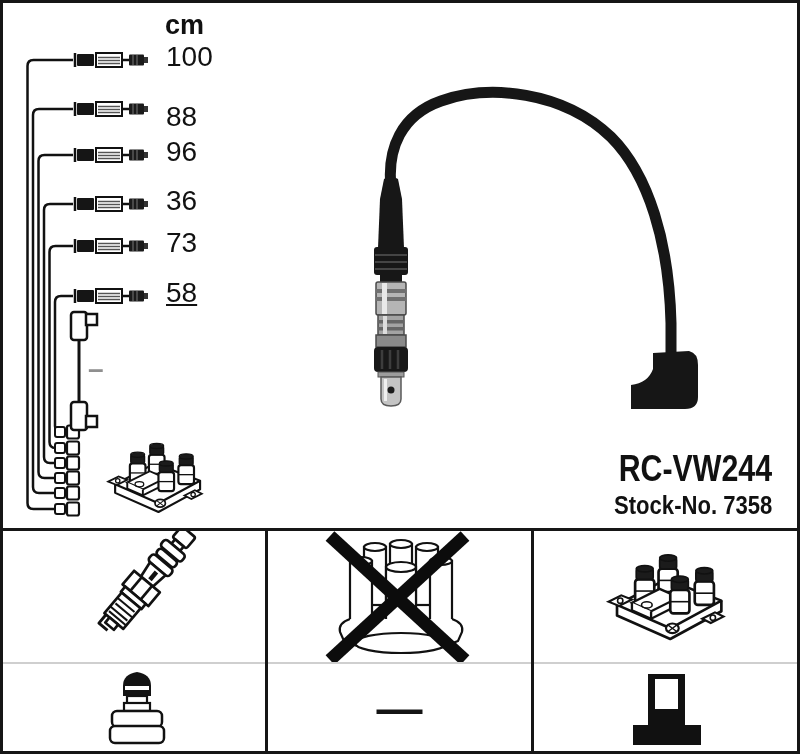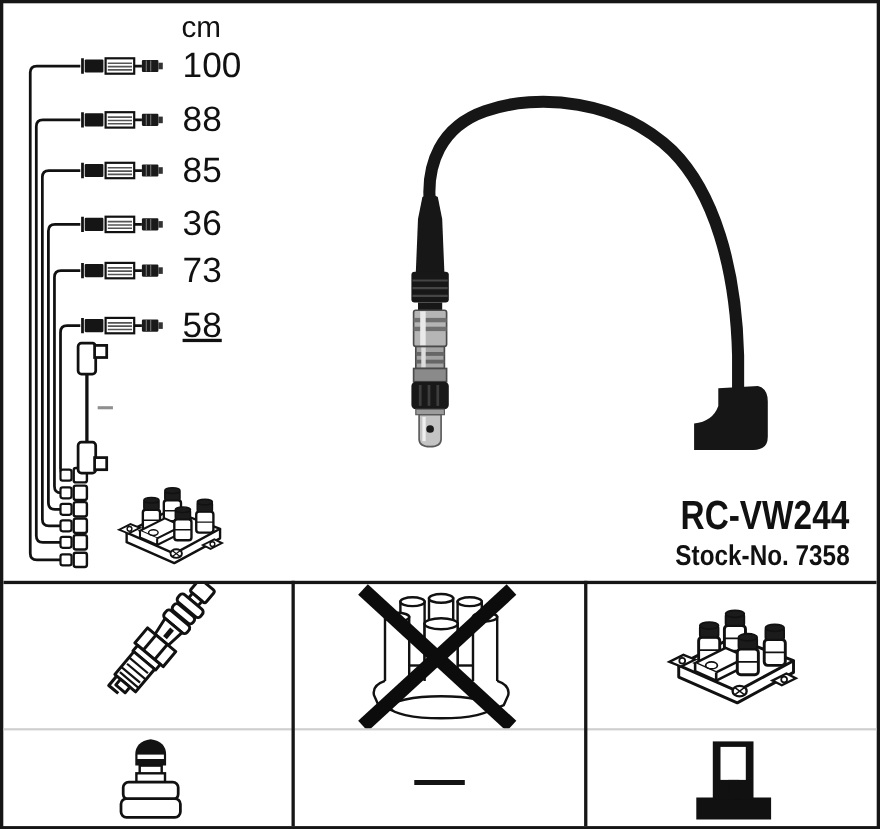--- a/index.html
+++ b/index.html
@@ -7,23 +7,23 @@
     position:relative;
     width:800px;height:754px;
     box-sizing:border-box;
     background:#ffffff;
     border:3px solid #161616;
     overflow:hidden;
     font-family:"Liberation Sans","DejaVu Sans",sans-serif;
     color:#111;
   }
   .abs{position:absolute;}
-  .unit-label{left:162px;top:7px;font-size:27px;font-weight:normal;}
-  .len{left:163px;font-size:32px;font-weight:400;letter-spacing:0px;line-height:1;}
-  .len-0{top:40px;} .len-1{top:89px;} .len-2{top:135px;}
+  .unit-label{left:162px;top:7px;font-size:27px;font-weight:bold;}
+  .len{left:163px;font-size:28px;font-weight:400;letter-spacing:0px;line-height:1;}
+  .len-0{top:40px;} .len-1{top:100px;} .len-2{top:135px;}
   .len-3{top:184px;} .len-4{top:226px;text-align:right;} .len-5{top:276px;text-decoration:underline;}
   .coil-wire-dash{left:85px;top:352px;font-size:28px;font-weight:bold;color:#8f8f8f;line-height:1;}
   .part-number{right:25px;top:447px;font-size:37px;font-weight:bold;
     transform:scaleX(.82);transform-origin:100% 50%;white-space:nowrap;line-height:1;}
   .stock-number{right:25px;top:489px;font-size:26px;font-weight:bold;
     transform:scaleX(.85);transform-origin:100% 50%;white-space:nowrap;line-height:1;}
   
   .grid-line{position:absolute;background:#161616;}
   .hr-top{left:0;top:525px;width:794px;height:3px;}
   .hr-mid{left:0;top:659px;width:794px;height:2px;background:#cfcfcf;}
@@ -192,21 +192,21 @@
       <rect x="375" y="369" width="26" height="5" fill="#9c9c9c" stroke="#555" stroke-width="1"></rect>
       <path d="M378 374 L398 374 L398 396 Q398 403 388 403 Q378 403 378 396 Z" fill="#c4c4c4" stroke="#5a5a5a" stroke-width="1.5"></path>
       <rect x="381" y="376" width="3" height="22" fill="#efefef"></rect>
       <circle cx="388" cy="387" r="3.5" fill="#1c1c1c"></circle>
     </g>
   </svg>
 
   <span class="abs unit-label">cm</span>
   <span class="abs len len-0">100</span>
   <span class="abs len len-1">88</span>
-  <span class="abs len len-2">85</span>
+  <span class="abs len len-2">96</span>
   <span class="abs len len-3">36</span>
   <span class="abs len len-4">73</span>
   <span class="abs len len-5">58</span>
   <span class="abs coil-wire-dash">–</span>
 
   <span class="abs part-number">RC-VW244</span>
   <span class="abs stock-number">Stock-No. 7358</span>
 
   <div class="grid-line hr-top"></div>
   <div class="grid-line hr-mid"></div>

